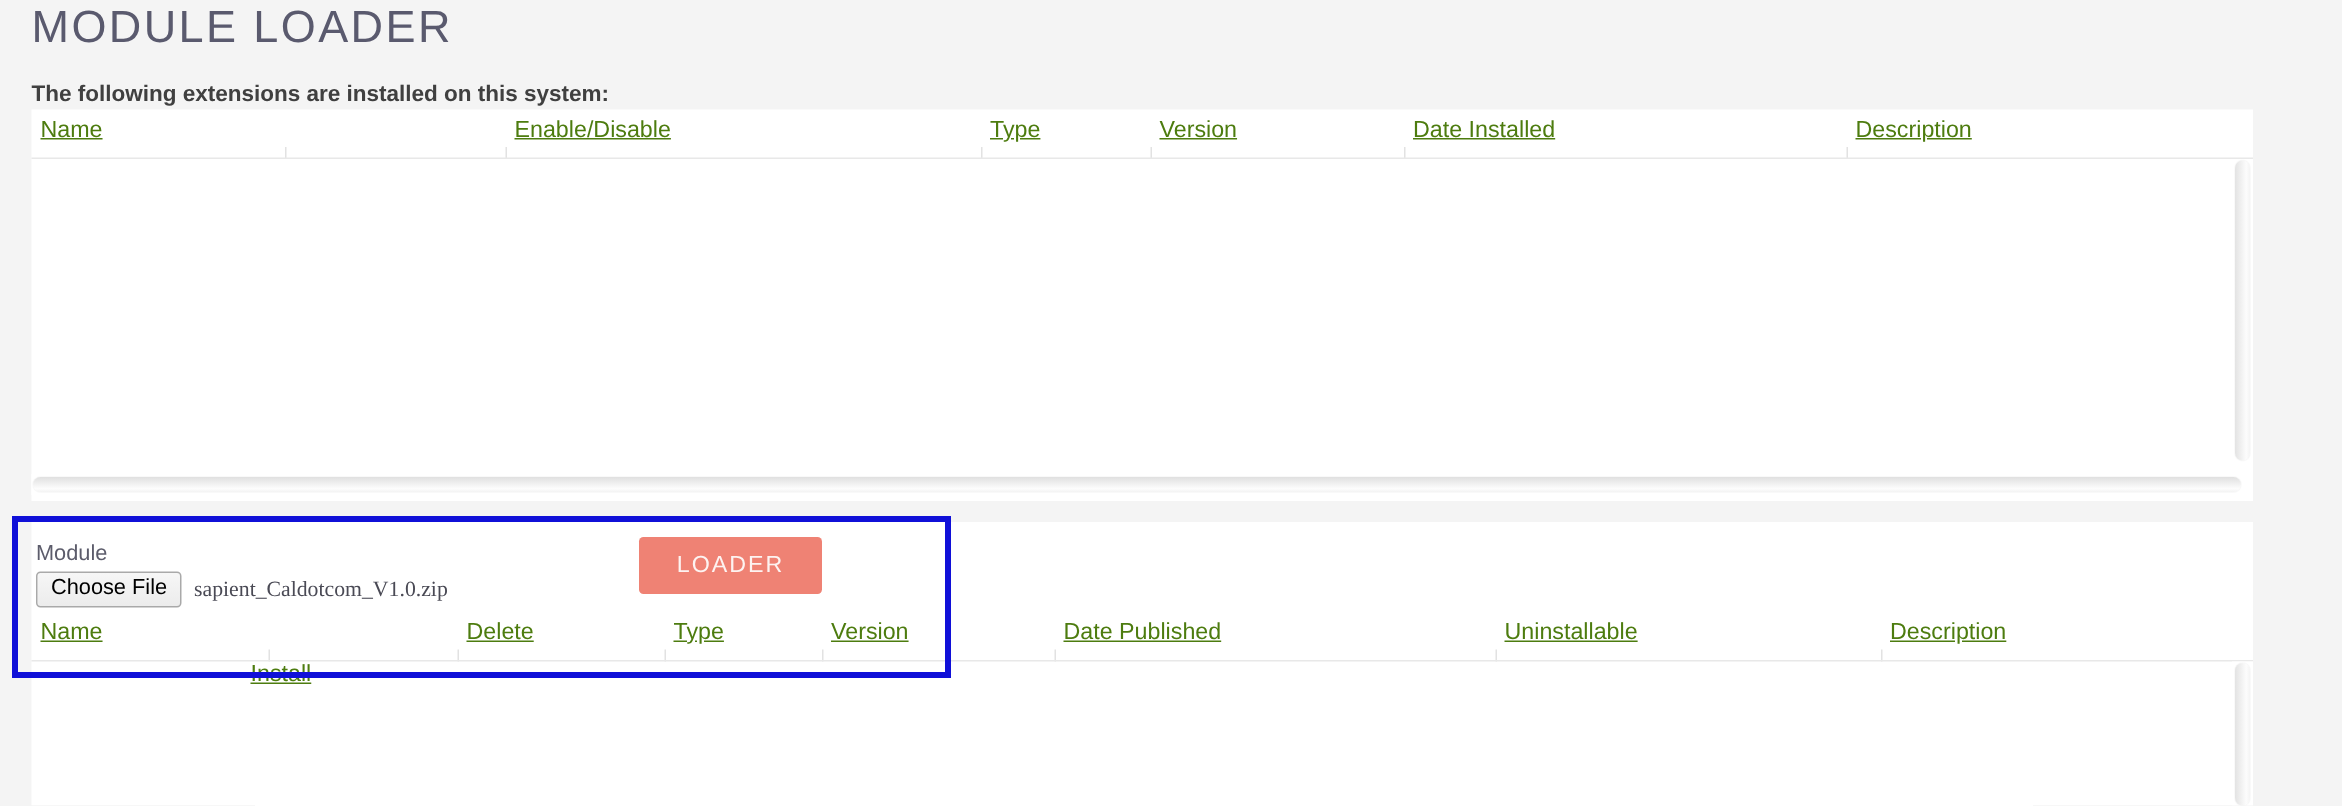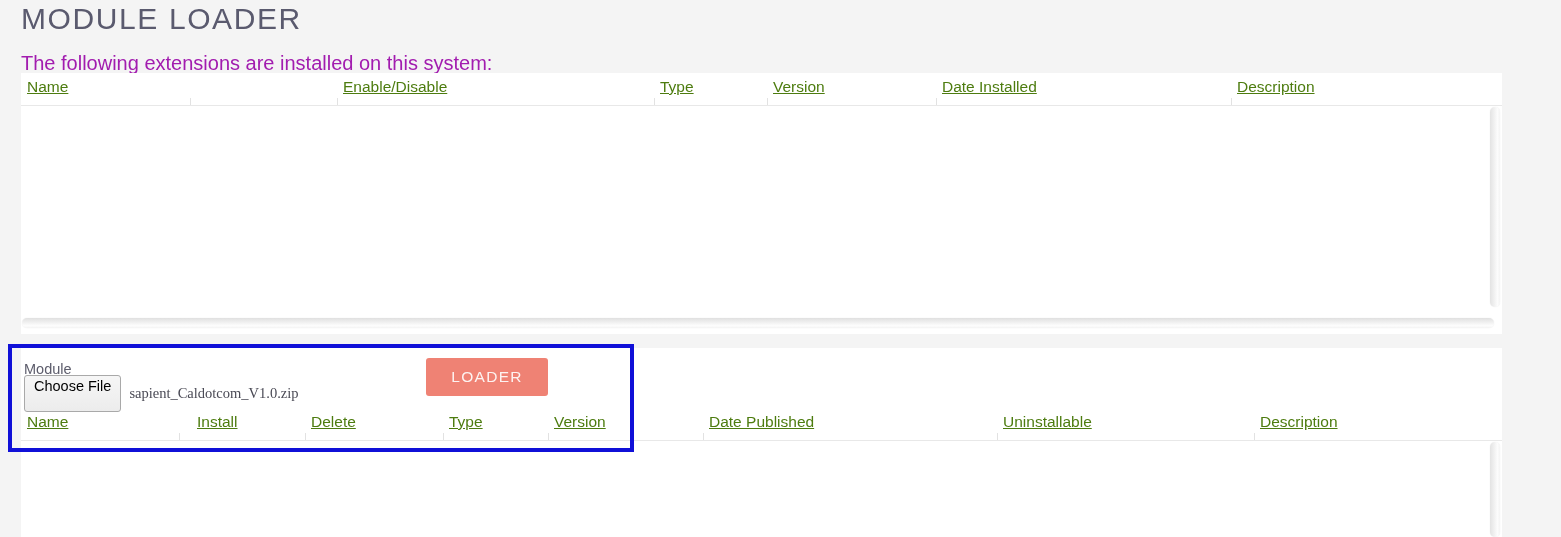--- a/index.html
+++ b/index.html
@@ -25,24 +25,25 @@
     letter-spacing: 1.6px;
     font-weight: 400;
     color: #5a5a6e;
     line-height: 38px;
     white-space: nowrap;
   }
   #intro-text {
     position: absolute;
     left: 21px;
     top: 54px;
-    font-size: 20px;
-    color: #a21caf;
+    font-size: 15px;
+    color: #404040;
     line-height: 18px;
     white-space: nowrap;
+    font-weight: bold;
   }
 
   
   .panel {
     position: absolute;
     background: #ffffff;
     box-sizing: border-box;
   }
 
   
@@ -143,21 +144,21 @@
     align-items: center;
     gap: 8px;
   }
   #choose-file-btn {
     font-family: "Liberation Sans", sans-serif;
     font-size: 14.5px;
     color: #000000;
     background: linear-gradient(to bottom, #f6f6f6, #ececec);
     border: 1px solid #a9a9a9;
     border-radius: 3px;
-    padding: 2px 9px 16px 9px;
+    padding: 2px 9px 3px 9px;
     line-height: 17px;
     cursor: default;
   }
   #file-name {
     font-size: 14.5px;
     color: #4a4a55;
     white-space: nowrap;
     font-family: Liberation Serif, serif;
   }
   #upload-btn {
@@ -227,21 +228,21 @@
     <div class="hscroll-thumb" style="left:1px; width:1472px;"></div>
   </div>
 </div>
 
 <div class="panel" id="available-panel" style="left:21px; top:348px; width:1481px; height:189px;">
 
   <div class="thead" style="top:60px;">
     <div class="th" style="left:0px;   width:158px;">
         <span class="thlabel">Name</span>
       </div>
-    <div class="th" style="left:170px; width:126px;">
+    <div class="th" style="left:140px; width:126px;margin-top:28px;">
         <span class="thlabel">Install</span>
       </div>
     <div class="th" style="left:284px; width:138px;">
         <span class="thlabel">Delete</span>
       </div>
     <div class="th" style="left:422px; width:105px;">
         <span class="thlabel">Type</span>
       </div>
     <div class="th" style="left:527px; width:155px;">
         <span class="thlabel">Version</span>

